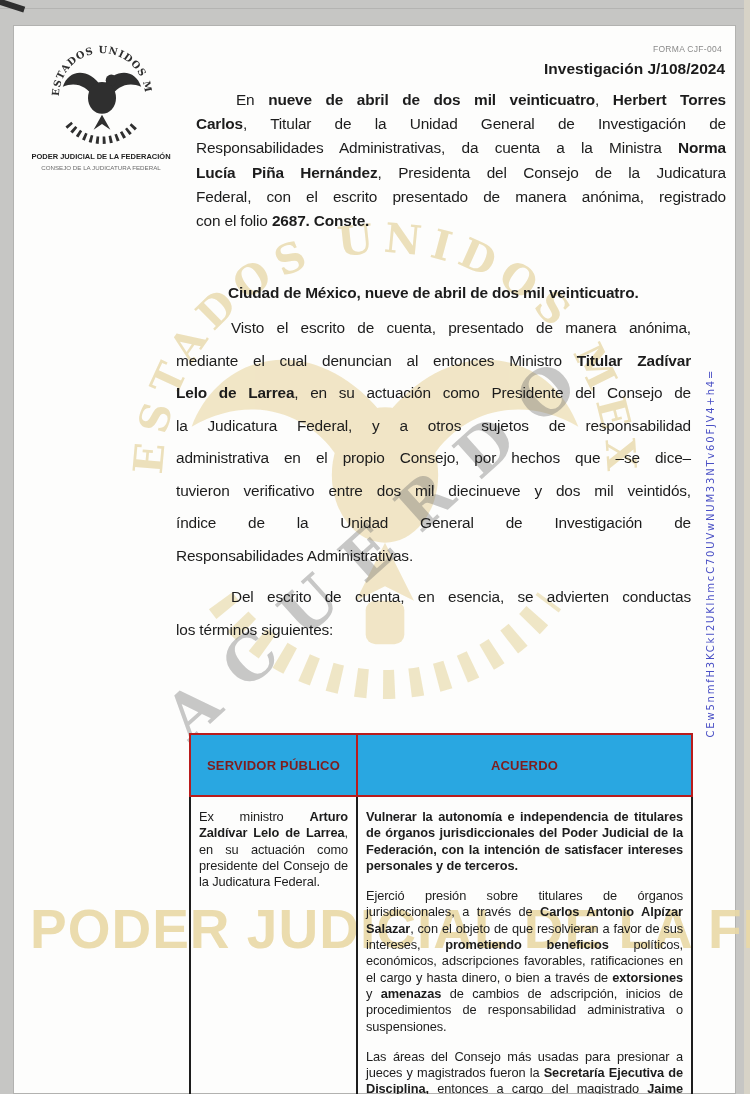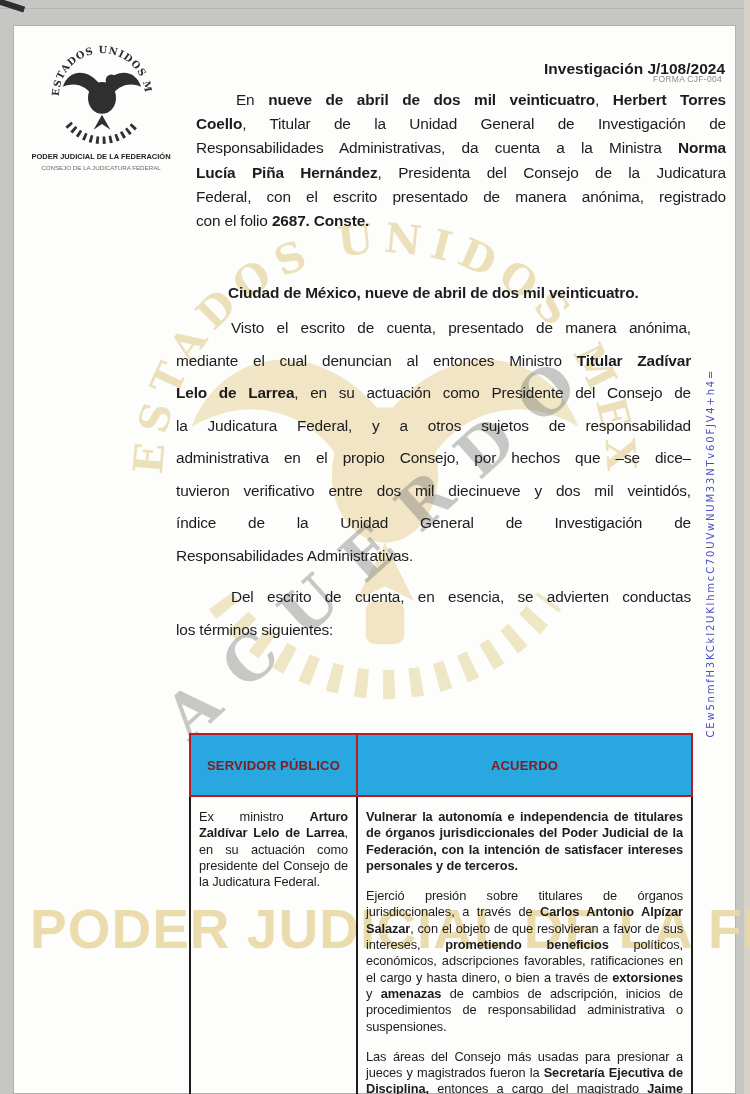--- a/index.html
+++ b/index.html
@@ -28,21 +28,21 @@
     left:30px; top:897px; font-size:55px; font-weight:bold; white-space:nowrap;
     color:#ead9a6; opacity:.9; letter-spacing:1px;
   }
 
   
   .ct { position:absolute; z-index:2; }
 
   .org1 { left:16px; top:152px; width:170px; text-align:center; font-size:7.5px; font-weight:bold; color:#222; }
   .org2 { left:16px; top:164px; width:170px; text-align:center; font-size:6.2px; color:#6a6a6a; }
 
-  .form-code { left:560px; top:44px; width:162px; text-align:right; font-size:8.5px; color:#8a8a8a; letter-spacing:.3px;margin-top:30px; }
+  .form-code { left:560px; top:44px; width:162px; text-align:right; font-size:8.5px; color:#8a8a8a; letter-spacing:.3px; }
   .case-label { left:420px; top:60px; width:305px; text-align:right; font-size:15.5px; font-weight:bold; }
 
   .jpara .line { text-align:justify; text-align-last:justify; letter-spacing:-0.15px; }
   .jpara .line.last { text-align-last:left; }
   .jpara .line b { font-weight:bold; }
 
   .p1 { left:196px; top:88px; width:530px; font-size:15.4px; line-height:24.2px; }
   .p1 .line:first-child { text-indent:40px; }
 
   .bodyflow { left:176px; top:280px; width:515px; font-size:15.4px; }
@@ -121,21 +121,21 @@
     <path d="M24,92 A 46 46 0 0 0 96 92" fill="none" stroke="#2f2f2f" stroke-width="8" stroke-dasharray="3 4"></path>
   </svg>
   <div class="ct org1">PODER JUDICIAL DE LA FEDERACIÓN</div>
   <div class="ct org2">CONSEJO DE LA JUDICATURA FEDERAL</div>
 
   <div class="ct form-code">FORMA CJF-004</div>
   <div class="ct case-label">Investigación J/108/2024</div>
 
   <div class="ct jpara p1">
       <div class="line"><span>En </span><b>nueve de abril de dos mil veinticuatro</b><span>, </span><b>Herbert Torres</b></div>
-      <div class="line"><b>Coello</b><span>, Titular de la Unidad General de Investigación de</span></div>
+      <div class="line"><b>Carlos</b><span>, Titular de la Unidad General de Investigación de</span></div>
       <div class="line"><span>Responsabilidades Administrativas, da cuenta a la Ministra </span><b>Norma</b></div>
       <div class="line"><b>Lucía Piña Hernández</b><span>, Presidenta del Consejo de la Judicatura</span></div>
       <div class="line"><span>Federal, con el escrito presentado de manera anónima, registrado</span></div>
       <div class="line last"><span>con el folio </span><b>2687. Conste.</b></div>
     </div>
 
   <div class="ct bodyflow">
     <div class="date-line">Ciudad de México, nueve de abril de dos mil veinticuatro.</div>
     <div class="jpara p2">
         <div class="line"><span>Visto el escrito de cuenta, presentado de manera anónima,</span></div>

